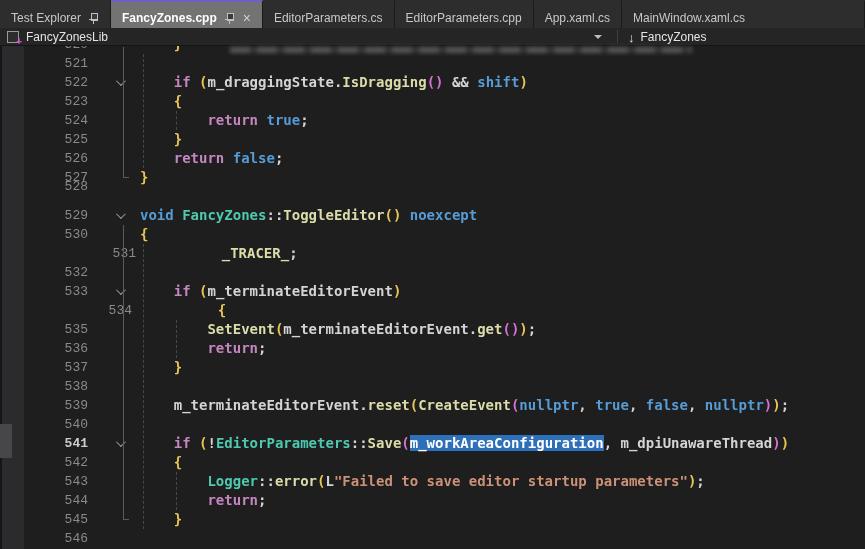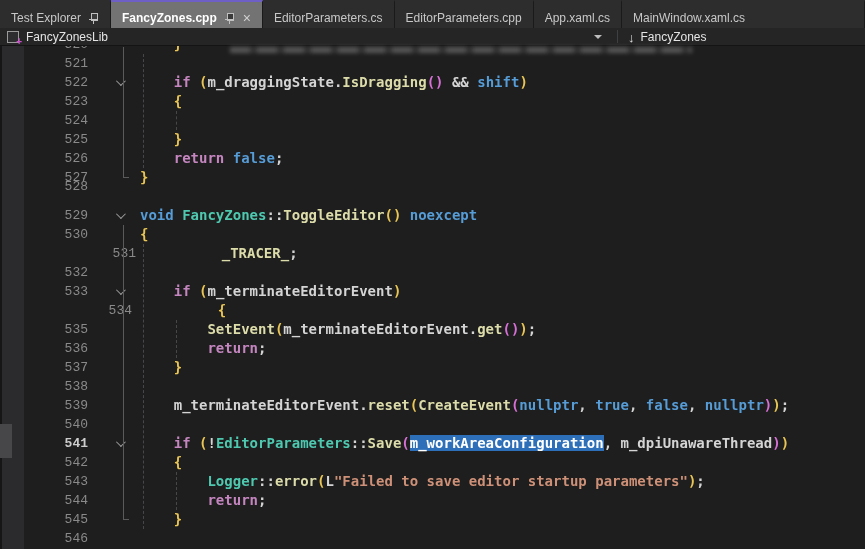--- a/index.html
+++ b/index.html
@@ -145,20 +145,21 @@
         <span class="codecell"><span class="tk-pln">    </span><span class="tk-ctl">if</span><span class="tk-pln"> </span><span class="tk-b1">(</span><span class="tk-pln">m_draggingState</span><span class="tk-pln">.</span><span class="tk-fn">IsDragging</span><span class="tk-b2">()</span><span class="tk-pln"> </span><span class="tk-pln">&amp;&amp;</span><span class="tk-pln"> </span><span class="tk-kw">shift</span><span class="tk-b1">)</span></span>
       </div>
       <div class="line" style="top: 46px;">
         <span class="gutter">523</span>
         <span class="foldcol"></span>
         <span class="codecell"><span class="tk-pln">    </span><span class="tk-b1">{</span></span>
       </div>
       <div class="line" style="top: 65px;">
         <span class="gutter">524</span>
         <span class="foldcol"></span>
+        <span class="codecell"><span class="tk-pln">        </span><span class="tk-ctl">return</span><span class="tk-pln"> </span><span class="tk-kw">true</span><span class="tk-pln">;</span></span>
       </div>
       <div class="line" style="top: 84px;">
         <span class="gutter">525</span>
         <span class="foldcol"></span>
         <span class="codecell"><span class="tk-pln">    </span><span class="tk-b1">}</span></span>
       </div>
       <div class="line" style="top: 103px;">
         <span class="gutter">526</span>
         <span class="foldcol"></span>
         <span class="codecell"><span class="tk-pln">    </span><span class="tk-ctl">return</span><span class="tk-pln"> </span><span class="tk-kw">false</span><span class="tk-pln">;</span></span>

